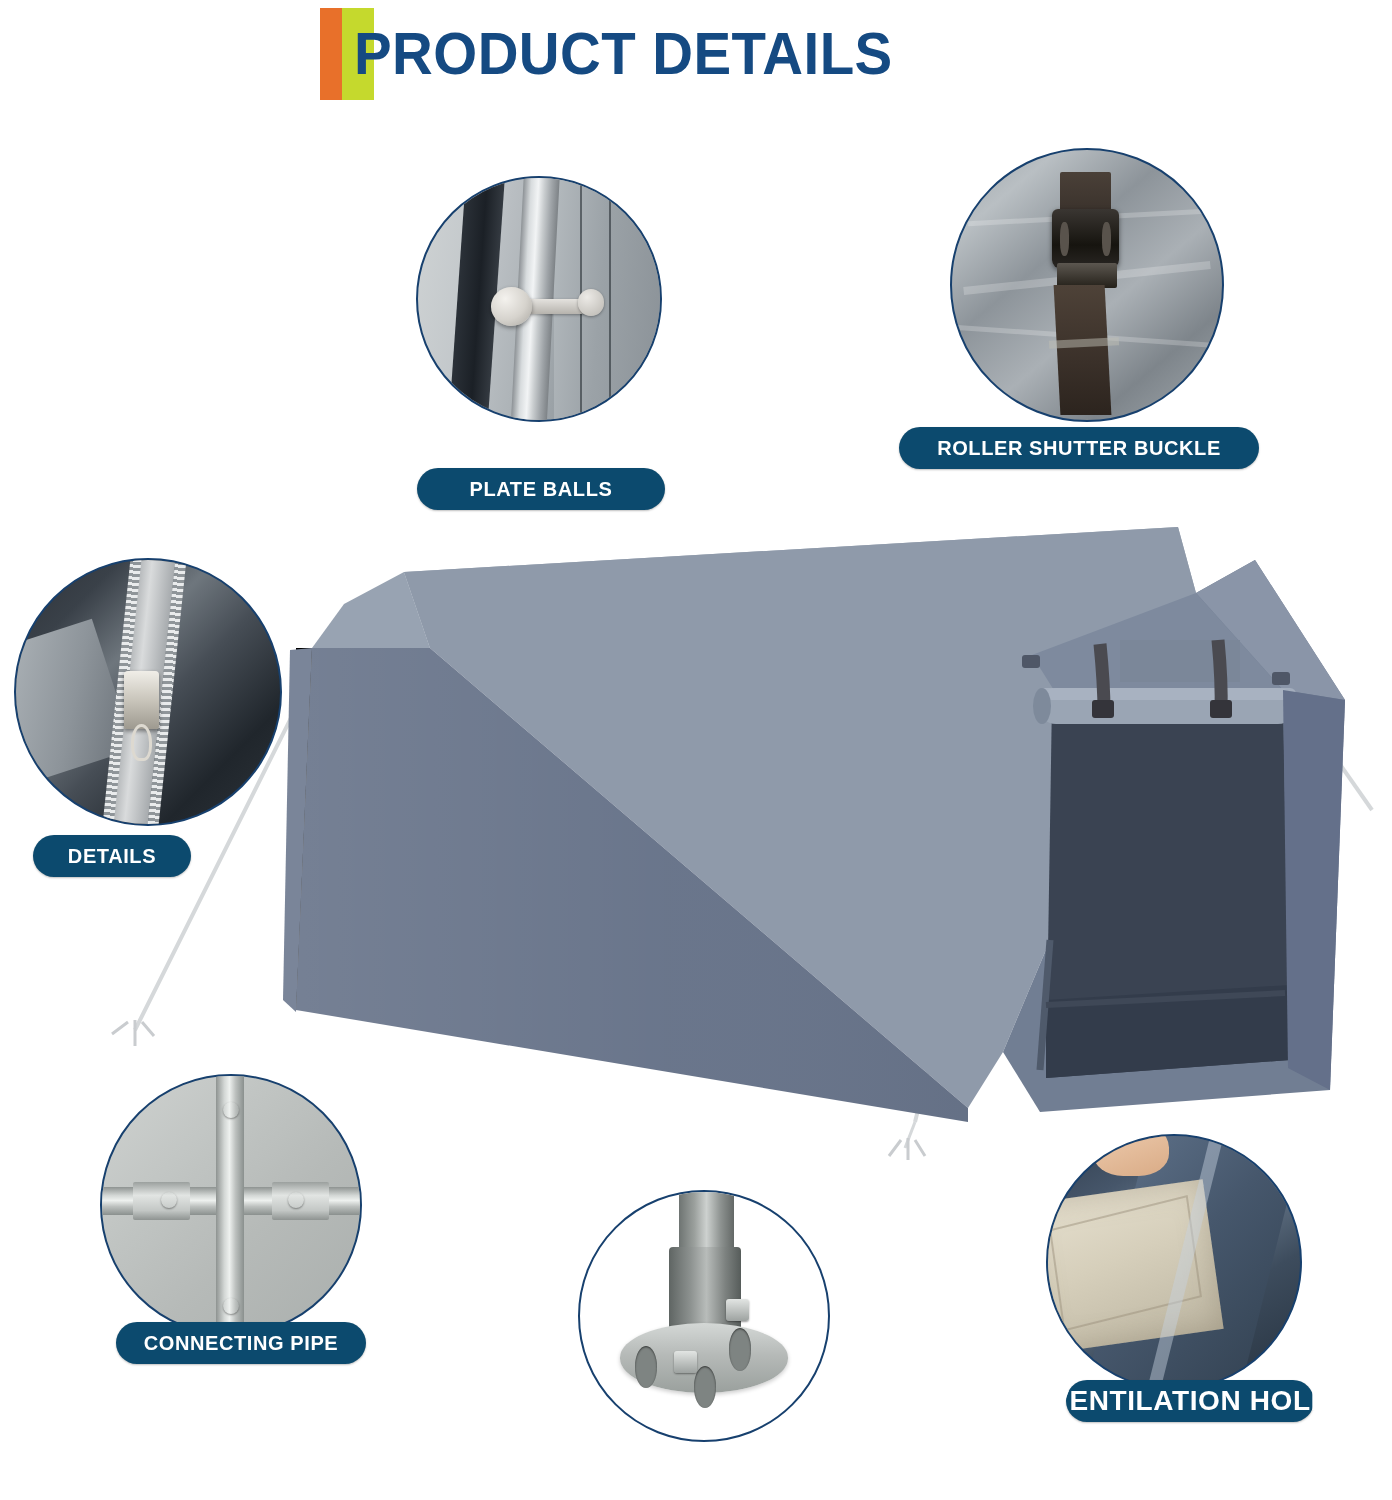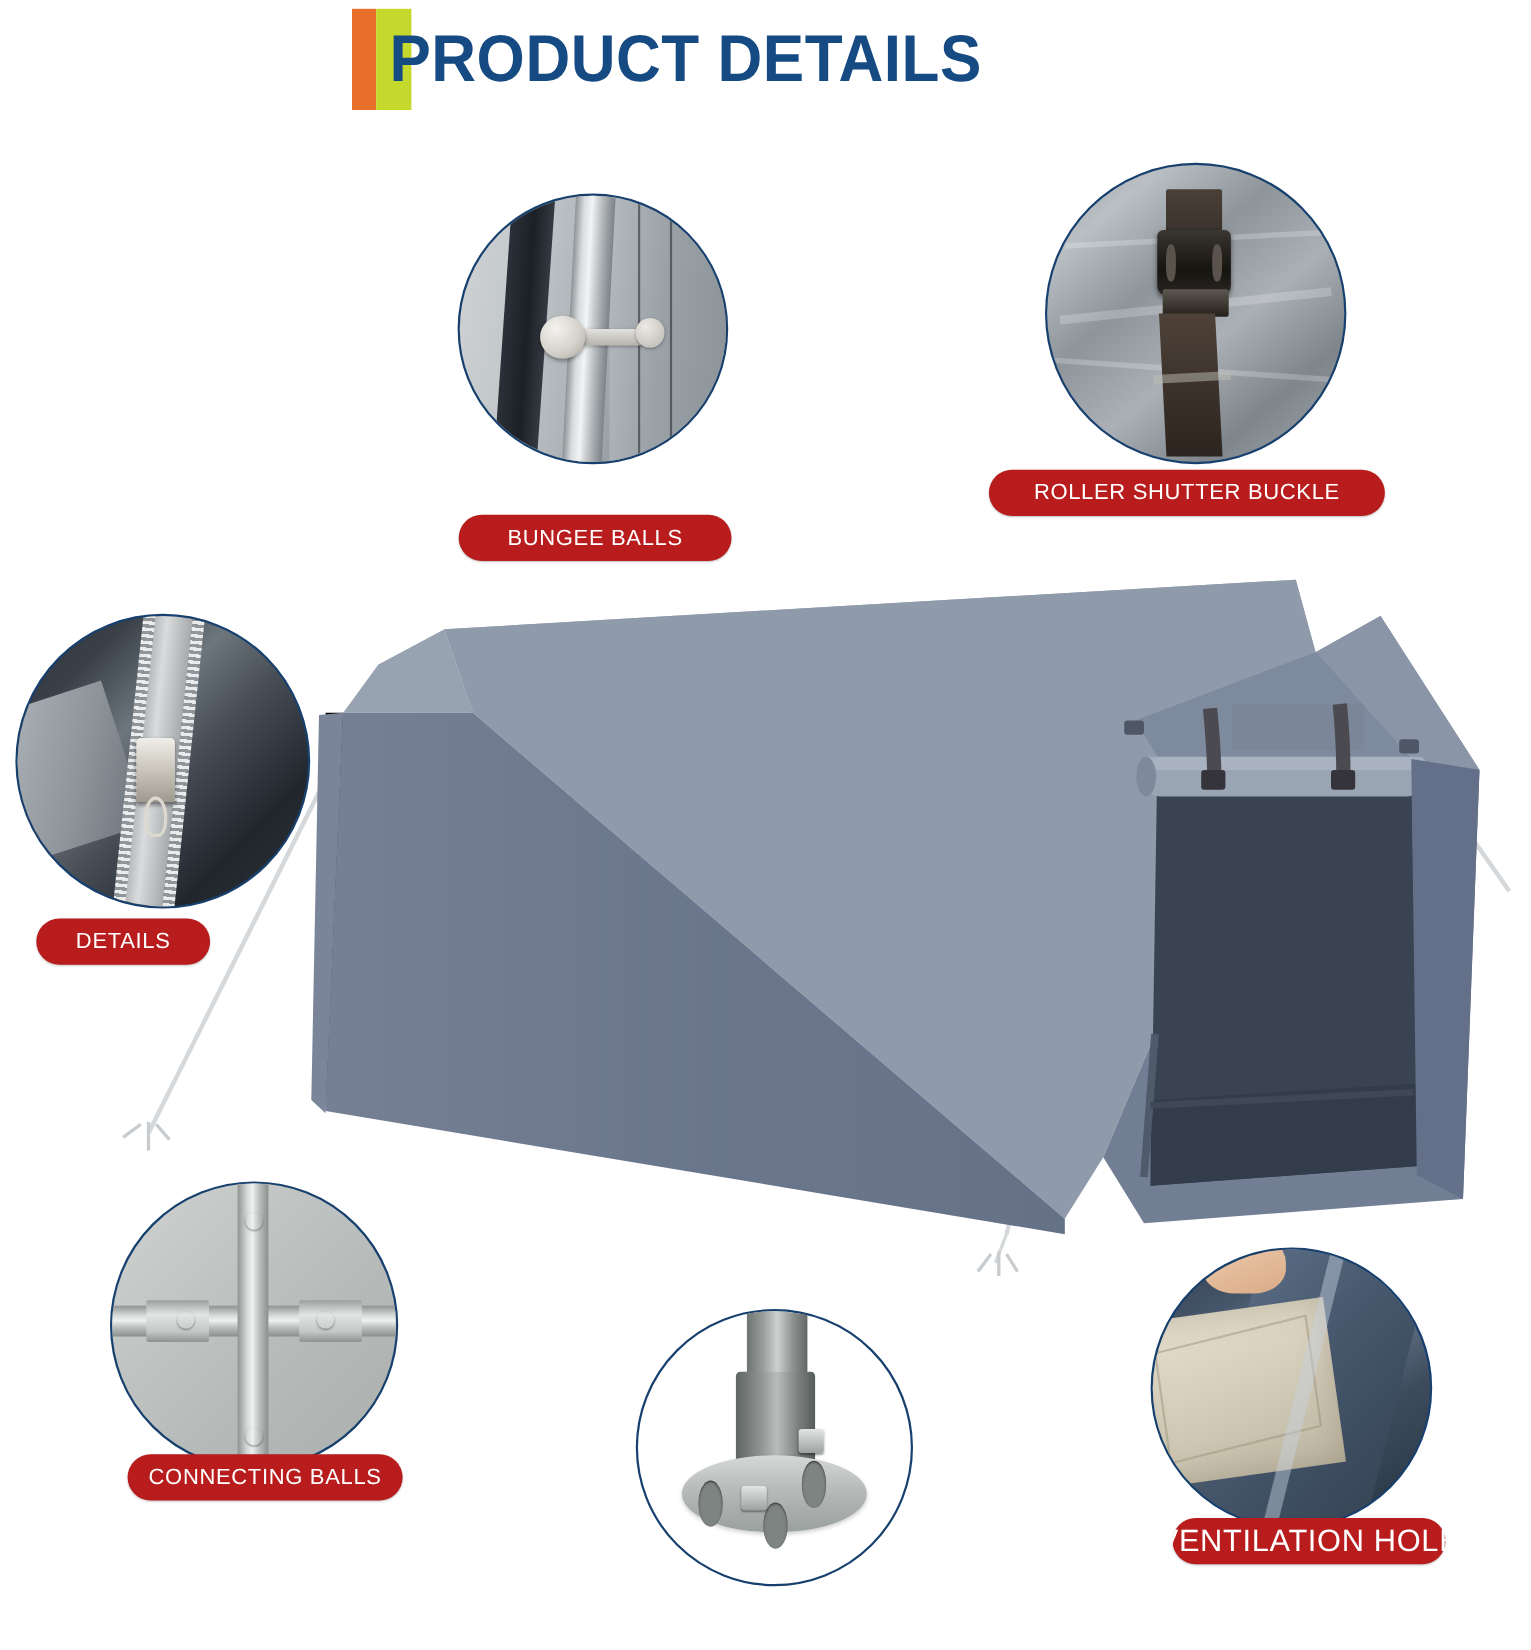--- a/index.html
+++ b/index.html
@@ -24,23 +24,23 @@
     font-size:60px; font-weight:bold; color:#154A82;
     letter-spacing:0.5px; line-height:92px;
     margin-left:-20px; white-space:nowrap;
     font-family:"Liberation Sans", sans-serif;
     transform:scaleX(0.94); transform-origin:left center;
   }
 
   
   .badge {
     position:absolute;
-    background:#b91c1c;
+    background:#0c4a6e;
     color:#ffffff;
-    font-weight:normal;
+    font-weight:bold;
     border-radius:22px;
     display:flex; align-items:center; justify-content:center;
     white-space:nowrap;
     box-shadow:0 1px 2px rgba(0,0,0,.25);
     letter-spacing:0.6px;
     z-index:40;
   }
 
   
   .circle {
@@ -323,21 +323,21 @@
   <div class="circle bg-bungee" style="left:416px; top:176px; width:246px; height:246px;">
     <div class="inner">
       <div class="bungee-darkband"></div>
       <div class="bungee-right"></div>
       <div class="bungee-pole"></div>
       <div class="bungee-cord"></div>
       <div class="bungee-ball"></div>
       <div class="bungee-knob"></div>
     </div>
   </div>
-  <div class="badge" style="left:417px; top:468px; width:248px; height:42px; font-size:20px;">BUNGEE BALLS</div>
+  <div class="badge" style="left:417px; top:468px; width:248px; height:42px; font-size:20px;">PLATE BALLS</div>
 
   <div class="circle bg-buckle" style="left:950px; top:148px; width:274px; height:274px;">
     <div class="inner">
       <div class="tarp-crease" style="left:4%; top:46%; width:92%; height:3%; transform:rotate(-6deg);"></div>
       <div class="tarp-crease" style="left:2%; top:68%; width:96%; height:2%; transform:rotate(4deg);"></div>
       <div class="tarp-crease" style="left:6%; top:24%; width:88%; height:2%; transform:rotate(-3deg);"></div>
       <div class="buckle-strap-top"></div>
       <div class="buckle-body"></div>
       <div class="buckle-tongue"></div>
       <div class="buckle-strap-bot"></div>
@@ -363,21 +363,21 @@
       <div class="pipe-h"></div>
       <div class="pipe-v"></div>
       <div class="pipe-sleeve" style="left:12%; top:41%; width:22%; height:15%;"></div>
       <div class="pipe-sleeve" style="left:66%; top:41%; width:22%; height:15%;"></div>
       <div class="pipe-bolt" style="left:47%; top:10%;"></div>
       <div class="pipe-bolt" style="left:47%; top:86%;"></div>
       <div class="pipe-bolt" style="left:23%; top:45%;"></div>
       <div class="pipe-bolt" style="left:72%; top:45%;"></div>
     </div>
   </div>
-  <div class="badge" style="left:116px; top:1322px; width:250px; height:42px; font-size:20px;">CONNECTING BALLS</div>
+  <div class="badge" style="left:116px; top:1322px; width:250px; height:42px; font-size:20px;">CONNECTING PIPE</div>
 
   <div class="circle bg-plate" style="left:578px; top:1190px; width:252px; height:252px;">
     <div class="inner">
       <div class="plate-pole"></div>
       <div class="plate-socket"></div>
       <div class="plate-disc"></div>
       <div class="plate-hole" style="left:22%; top:62%;"></div>
       <div class="plate-hole" style="left:46%; top:70%;"></div>
       <div class="plate-hole" style="left:60%; top:55%;"></div>
       <div class="plate-screw" style="left:59%; top:43%;"></div>

